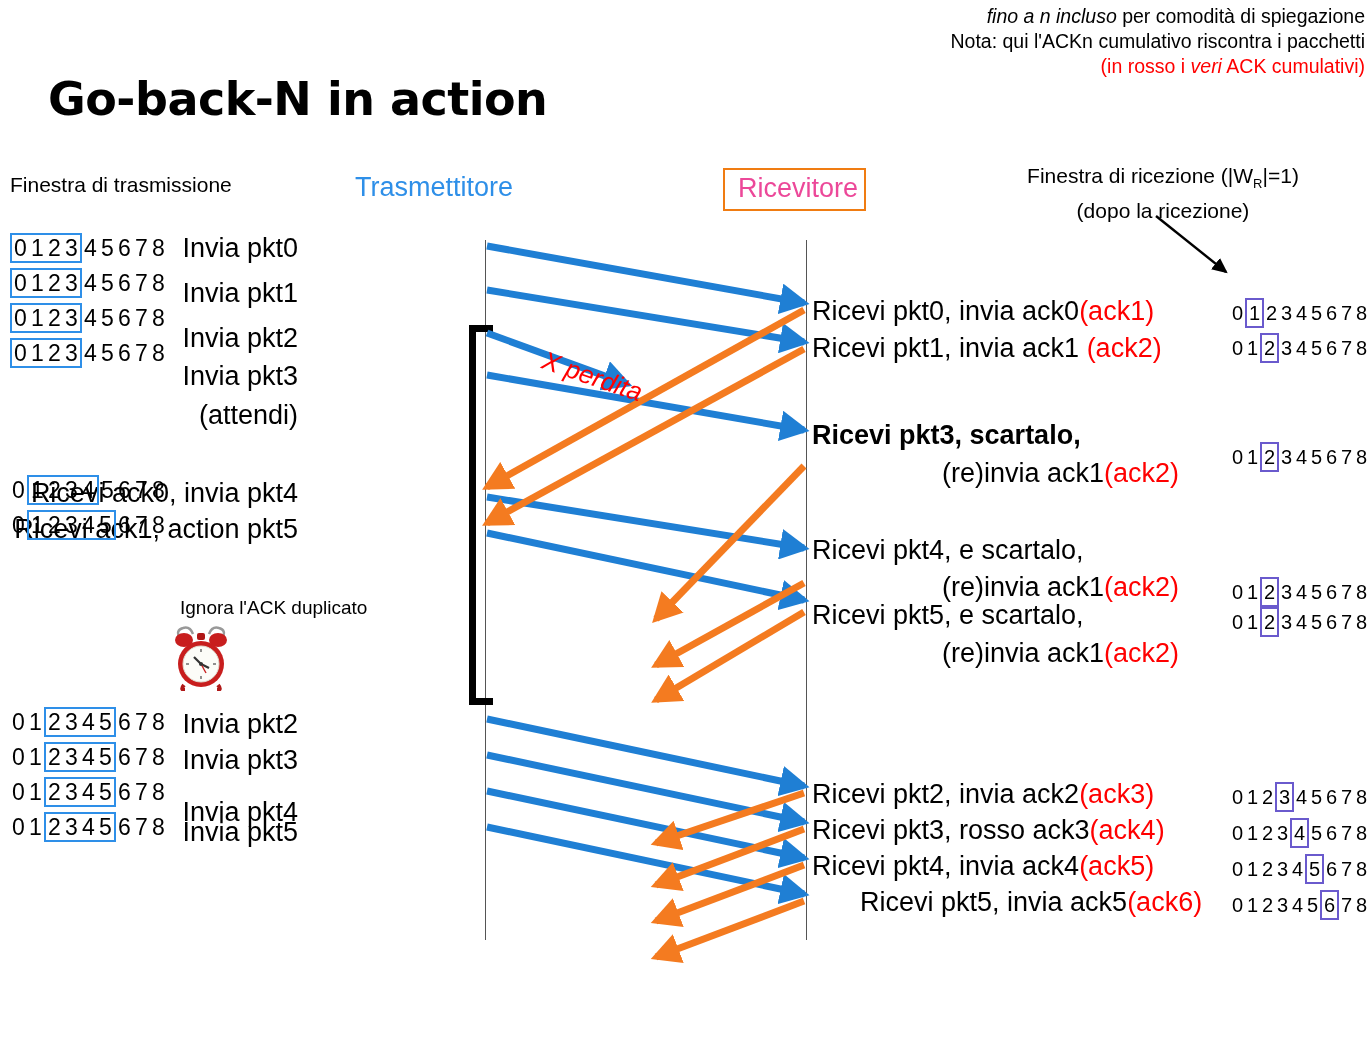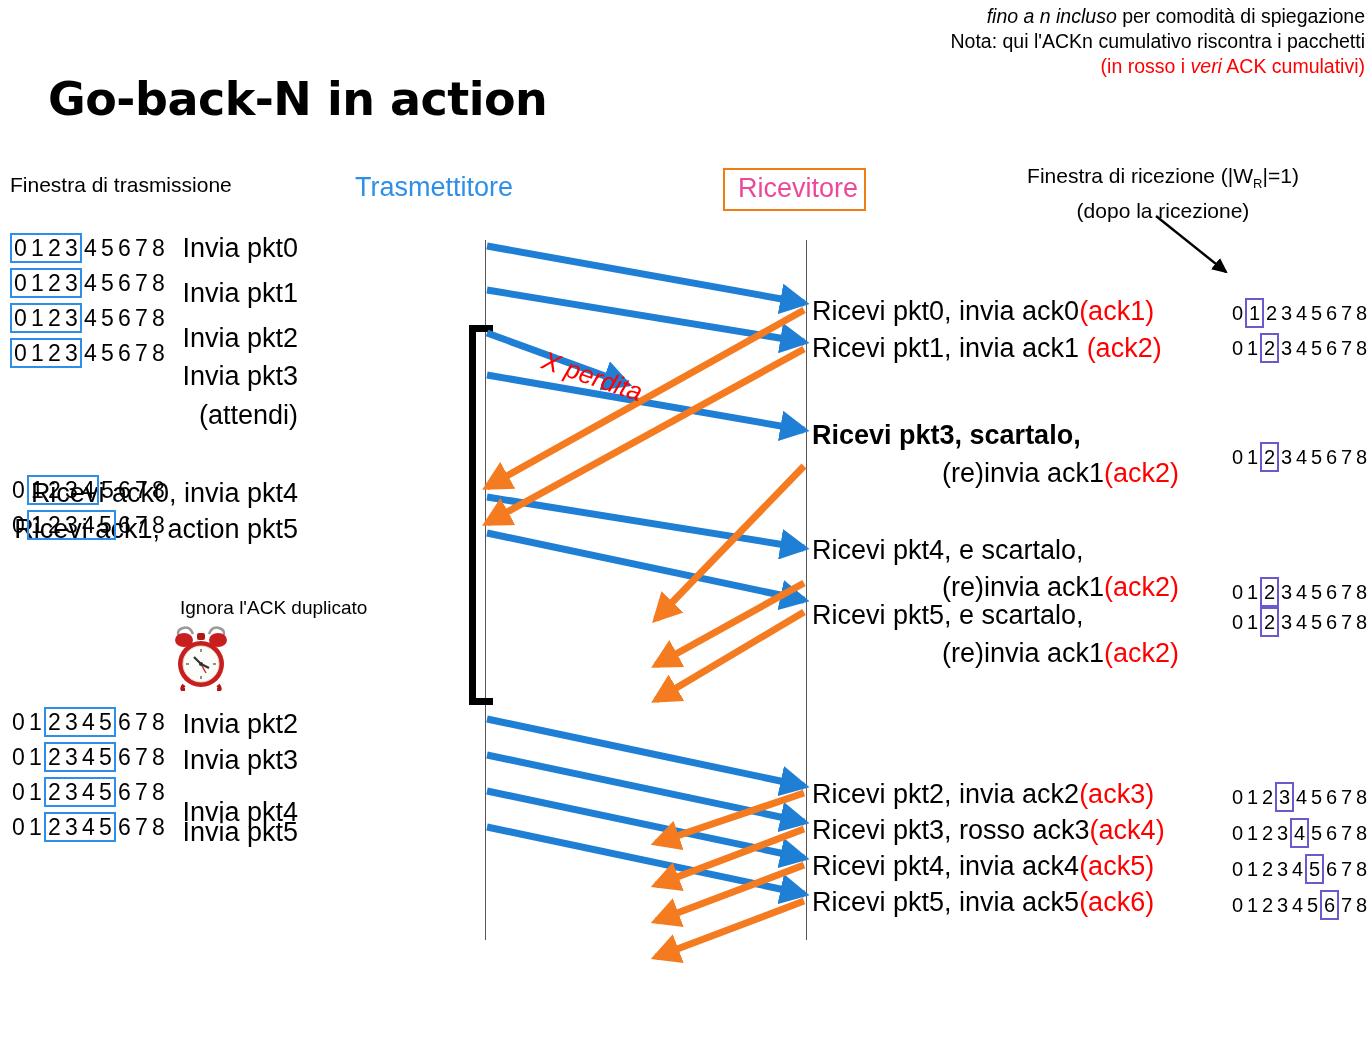--- a/index.html
+++ b/index.html
@@ -184,21 +184,21 @@
     <div class="abs rxrow" style="top: 333px; left: 812px;"><span>Ricevi pkt1, invia ack1 </span><span class="red">(ack2)</span></div>
     <div class="abs rxrow" style="top: 420px; left: 812px; font-weight: bold;"><span>Ricevi pkt3, scartalo,</span></div>
     <div class="abs rxrow" style="top: 458px; left: 942px;"><span>(re)invia ack1</span><span class="red">(ack2)</span></div>
     <div class="abs rxrow" style="top: 535px; left: 812px;"><span>Ricevi pkt4, e scartalo,</span></div>
     <div class="abs rxrow" style="top: 572px; left: 942px;"><span>(re)invia ack1</span><span class="red">(ack2)</span></div>
     <div class="abs rxrow" style="top: 600px; left: 812px;"><span>Ricevi pkt5, e scartalo,</span></div>
     <div class="abs rxrow" style="top: 638px; left: 942px;"><span>(re)invia ack1</span><span class="red">(ack2)</span></div>
     <div class="abs rxrow" style="top: 779px; left: 812px;"><span>Ricevi pkt2, invia ack2</span><span class="red">(ack3)</span></div>
     <div class="abs rxrow" style="top: 815px; left: 812px;"><span>Ricevi pkt3, rosso ack3</span><span class="red">(ack4)</span></div>
     <div class="abs rxrow" style="top: 851px; left: 812px;"><span>Ricevi pkt4, invia ack4</span><span class="red">(ack5)</span></div>
-    <div class="abs rxrow" style="top: 887px; left: 812px;"><span>Ricevi pkt5, invia ack5</span><span class="red">(ack6)</span></div>
+    <div class="abs rxrow" style="top: 887px; left: 860px;"><span>Ricevi pkt5, invia ack5</span><span class="red">(ack6)</span></div>
   </div>
 <div id="rx-windows">
     <div class="abs win win-rx" style="top: 298px; left: auto; right: 2px;"><span class="cell">0</span><span class="boxed"><span class="cell">1</span></span><span class="cell">2</span><span class="cell">3</span><span class="cell">4</span><span class="cell">5</span><span class="cell">6</span><span class="cell">7</span><span class="cell">8</span></div>
     <div class="abs win win-rx" style="top: 333px; left: auto; right: 2px;"><span class="cell">0</span><span class="cell">1</span><span class="boxed"><span class="cell">2</span></span><span class="cell">3</span><span class="cell">4</span><span class="cell">5</span><span class="cell">6</span><span class="cell">7</span><span class="cell">8</span></div>
     <div class="abs win win-rx" style="top: 442px; left: auto; right: 2px;"><span class="cell">0</span><span class="cell">1</span><span class="boxed"><span class="cell">2</span></span><span class="cell">3</span><span class="cell">4</span><span class="cell">5</span><span class="cell">6</span><span class="cell">7</span><span class="cell">8</span></div>
     <div class="abs win win-rx" style="top: 577px; left: auto; right: 2px;"><span class="cell">0</span><span class="cell">1</span><span class="boxed"><span class="cell">2</span></span><span class="cell">3</span><span class="cell">4</span><span class="cell">5</span><span class="cell">6</span><span class="cell">7</span><span class="cell">8</span></div>
     <div class="abs win win-rx" style="top: 607px; left: auto; right: 2px;"><span class="cell">0</span><span class="cell">1</span><span class="boxed"><span class="cell">2</span></span><span class="cell">3</span><span class="cell">4</span><span class="cell">5</span><span class="cell">6</span><span class="cell">7</span><span class="cell">8</span></div>
     <div class="abs win win-rx" style="top: 782px; left: auto; right: 2px;"><span class="cell">0</span><span class="cell">1</span><span class="cell">2</span><span class="boxed"><span class="cell">3</span></span><span class="cell">4</span><span class="cell">5</span><span class="cell">6</span><span class="cell">7</span><span class="cell">8</span></div>
     <div class="abs win win-rx" style="top: 818px; left: auto; right: 2px;"><span class="cell">0</span><span class="cell">1</span><span class="cell">2</span><span class="cell">3</span><span class="boxed"><span class="cell">4</span></span><span class="cell">5</span><span class="cell">6</span><span class="cell">7</span><span class="cell">8</span></div>
     <div class="abs win win-rx" style="top: 854px; left: auto; right: 2px;"><span class="cell">0</span><span class="cell">1</span><span class="cell">2</span><span class="cell">3</span><span class="cell">4</span><span class="boxed"><span class="cell">5</span></span><span class="cell">6</span><span class="cell">7</span><span class="cell">8</span></div>

